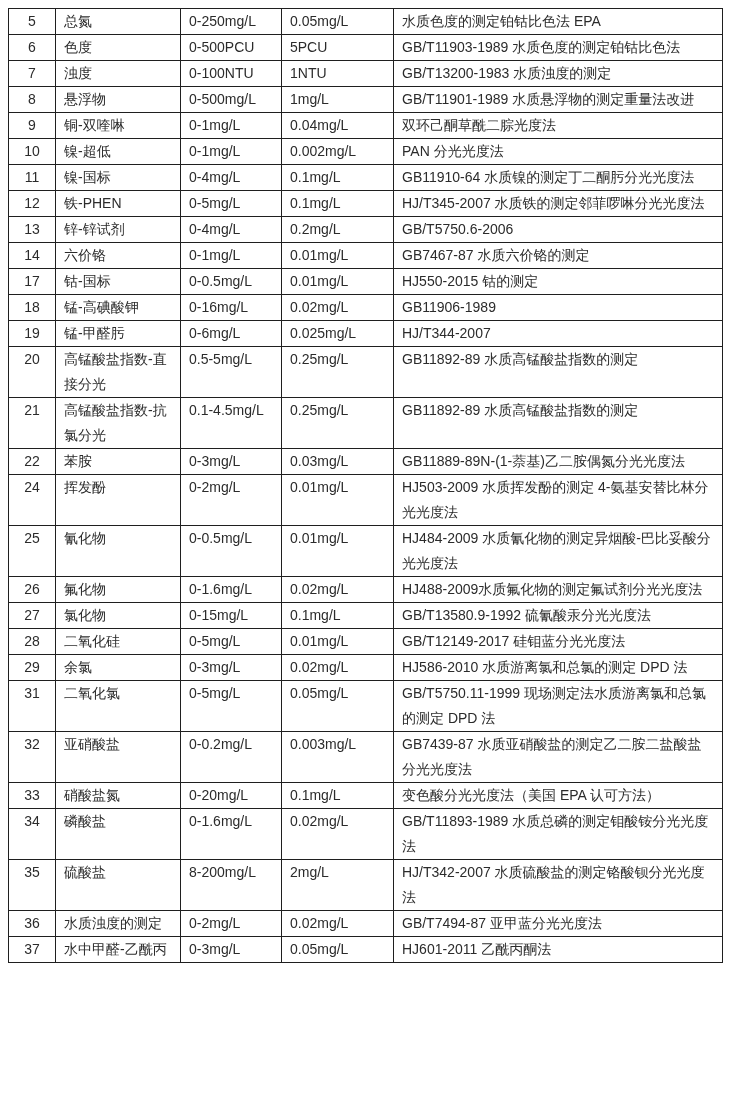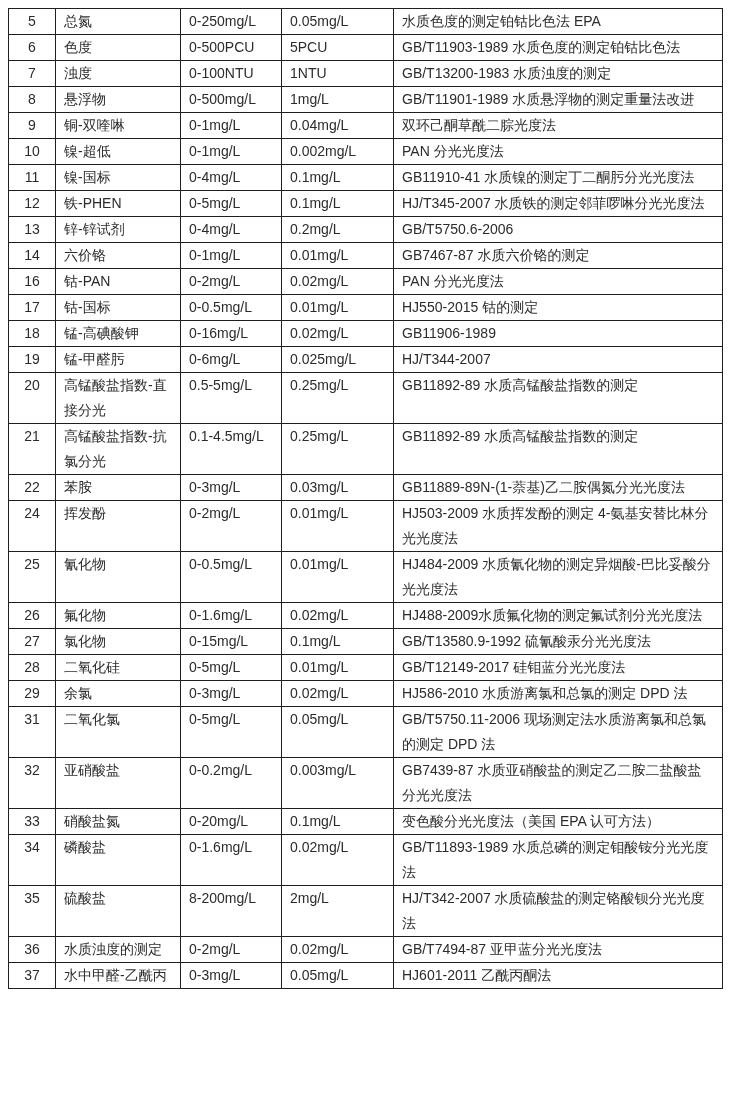--- a/index.html
+++ b/index.html
@@ -96,21 +96,21 @@
           <td class="c-name">镍-超低</td>
           <td class="c-rng">0-1mg/L</td>
           <td class="c-res">0.002mg/L</td>
           <td class="c-mth">PAN 分光光度法</td>
         </tr>
         <tr>
           <td class="c-no">11</td>
           <td class="c-name">镍-国标</td>
           <td class="c-rng">0-4mg/L</td>
           <td class="c-res">0.1mg/L</td>
-          <td class="c-mth">GB11910-41 水质镍的测定丁二酮肟分光光度法</td>
+          <td class="c-mth">GB11910-64 水质镍的测定丁二酮肟分光光度法</td>
         </tr>
         <tr>
           <td class="c-no">12</td>
           <td class="c-name">铁-PHEN</td>
           <td class="c-rng">0-5mg/L</td>
           <td class="c-res">0.1mg/L</td>
           <td class="c-mth">HJ/T345-2007 水质铁的测定邻菲啰啉分光光度法</td>
         </tr>
         <tr>
           <td class="c-no">13</td>
@@ -120,27 +120,20 @@
           <td class="c-mth">GB/T5750.6-2006</td>
         </tr>
         <tr>
           <td class="c-no">14</td>
           <td class="c-name">六价铬</td>
           <td class="c-rng">0-1mg/L</td>
           <td class="c-res">0.01mg/L</td>
           <td class="c-mth">GB7467-87 水质六价铬的测定</td>
         </tr>
         <tr>
-          <td class="c-no">16</td>
-          <td class="c-name">钴-PAN</td>
-          <td class="c-rng">0-2mg/L</td>
-          <td class="c-res">0.02mg/L</td>
-          <td class="c-mth">PAN 分光光度法</td>
-        </tr>
-        <tr>
           <td class="c-no">17</td>
           <td class="c-name">钴-国标</td>
           <td class="c-rng">0-0.5mg/L</td>
           <td class="c-res">0.01mg/L</td>
           <td class="c-mth">HJ550-2015 钴的测定</td>
         </tr>
         <tr>
           <td class="c-no">18</td>
           <td class="c-name">锰-高碘酸钾</td>
           <td class="c-rng">0-16mg/L</td>
@@ -215,21 +208,21 @@
           <td class="c-name">余氯</td>
           <td class="c-rng">0-3mg/L</td>
           <td class="c-res">0.02mg/L</td>
           <td class="c-mth">HJ586-2010 水质游离氯和总氯的测定 DPD 法</td>
         </tr>
         <tr>
           <td class="c-no">31</td>
           <td class="c-name">二氧化氯</td>
           <td class="c-rng">0-5mg/L</td>
           <td class="c-res">0.05mg/L</td>
-          <td class="c-mth">GB/T5750.11-2006 现场测定法水质游离氯和总氯的测定 DPD 法</td>
+          <td class="c-mth">GB/T5750.11-1999 现场测定法水质游离氯和总氯的测定 DPD 法</td>
         </tr>
         <tr>
           <td class="c-no">32</td>
           <td class="c-name">亚硝酸盐</td>
           <td class="c-rng">0-0.2mg/L</td>
           <td class="c-res">0.003mg/L</td>
           <td class="c-mth">GB7439-87 水质亚硝酸盐的测定乙二胺二盐酸盐分光光度法</td>
         </tr>
         <tr>
           <td class="c-no">33</td>

